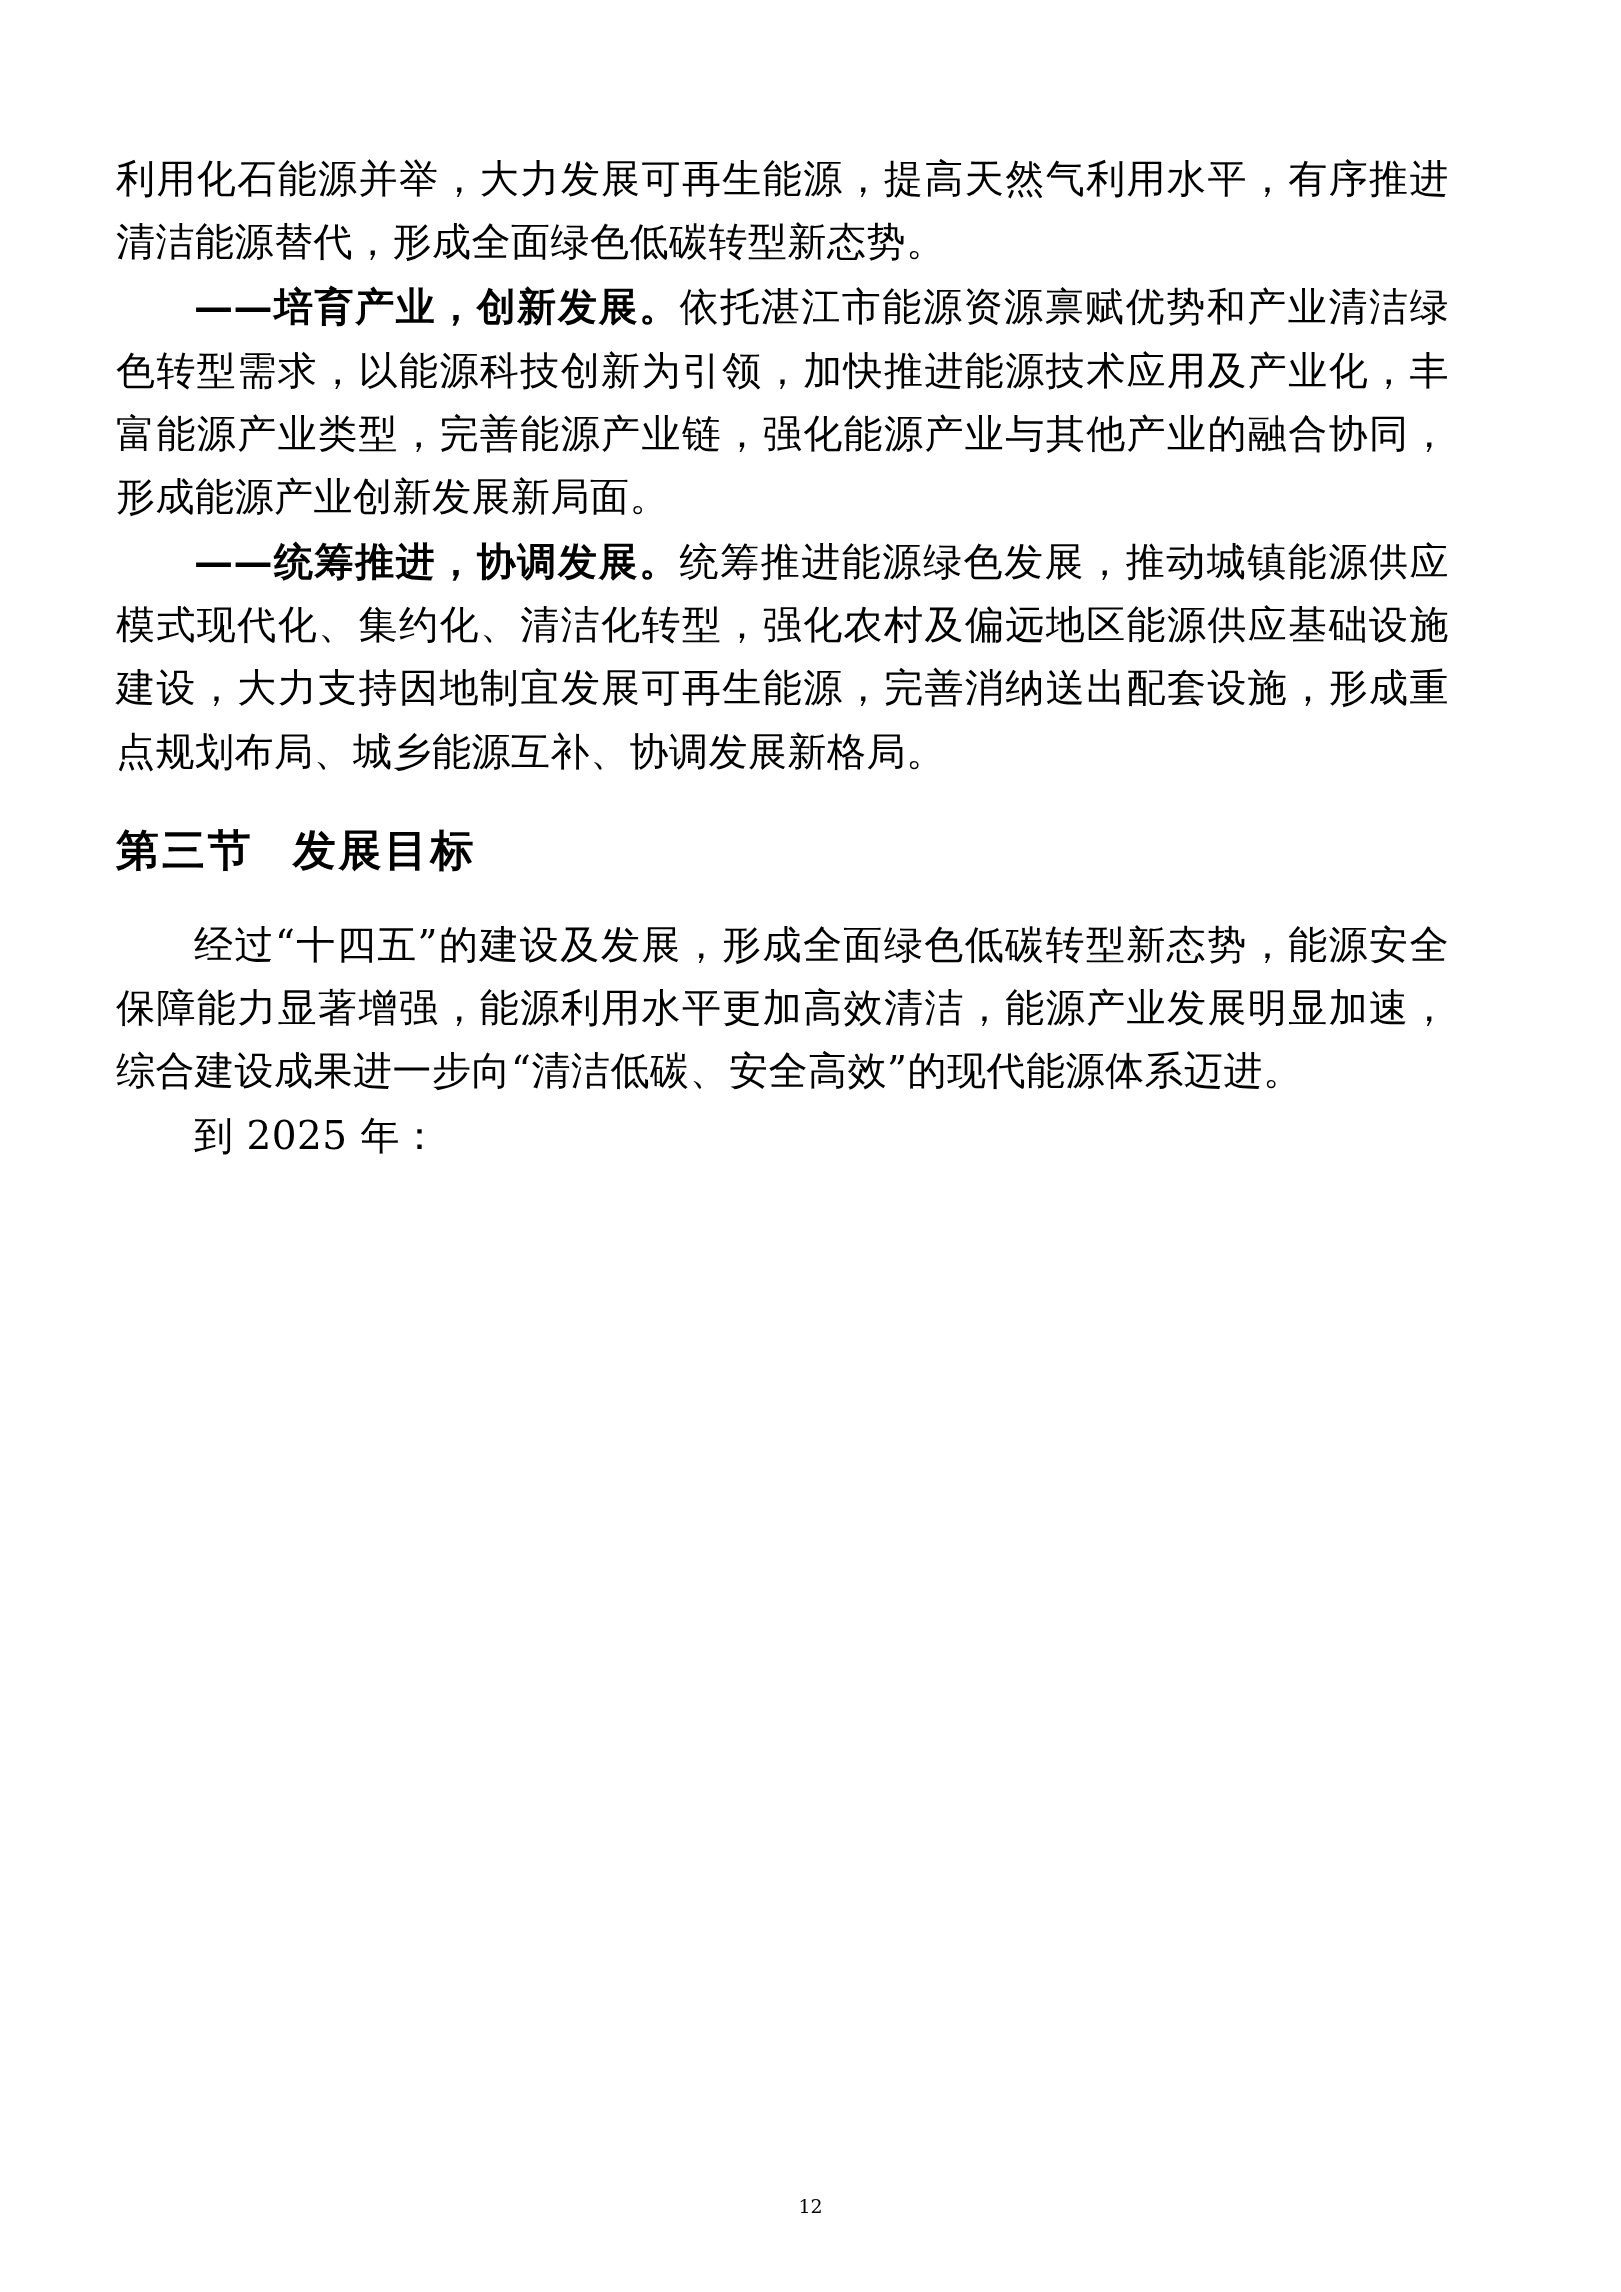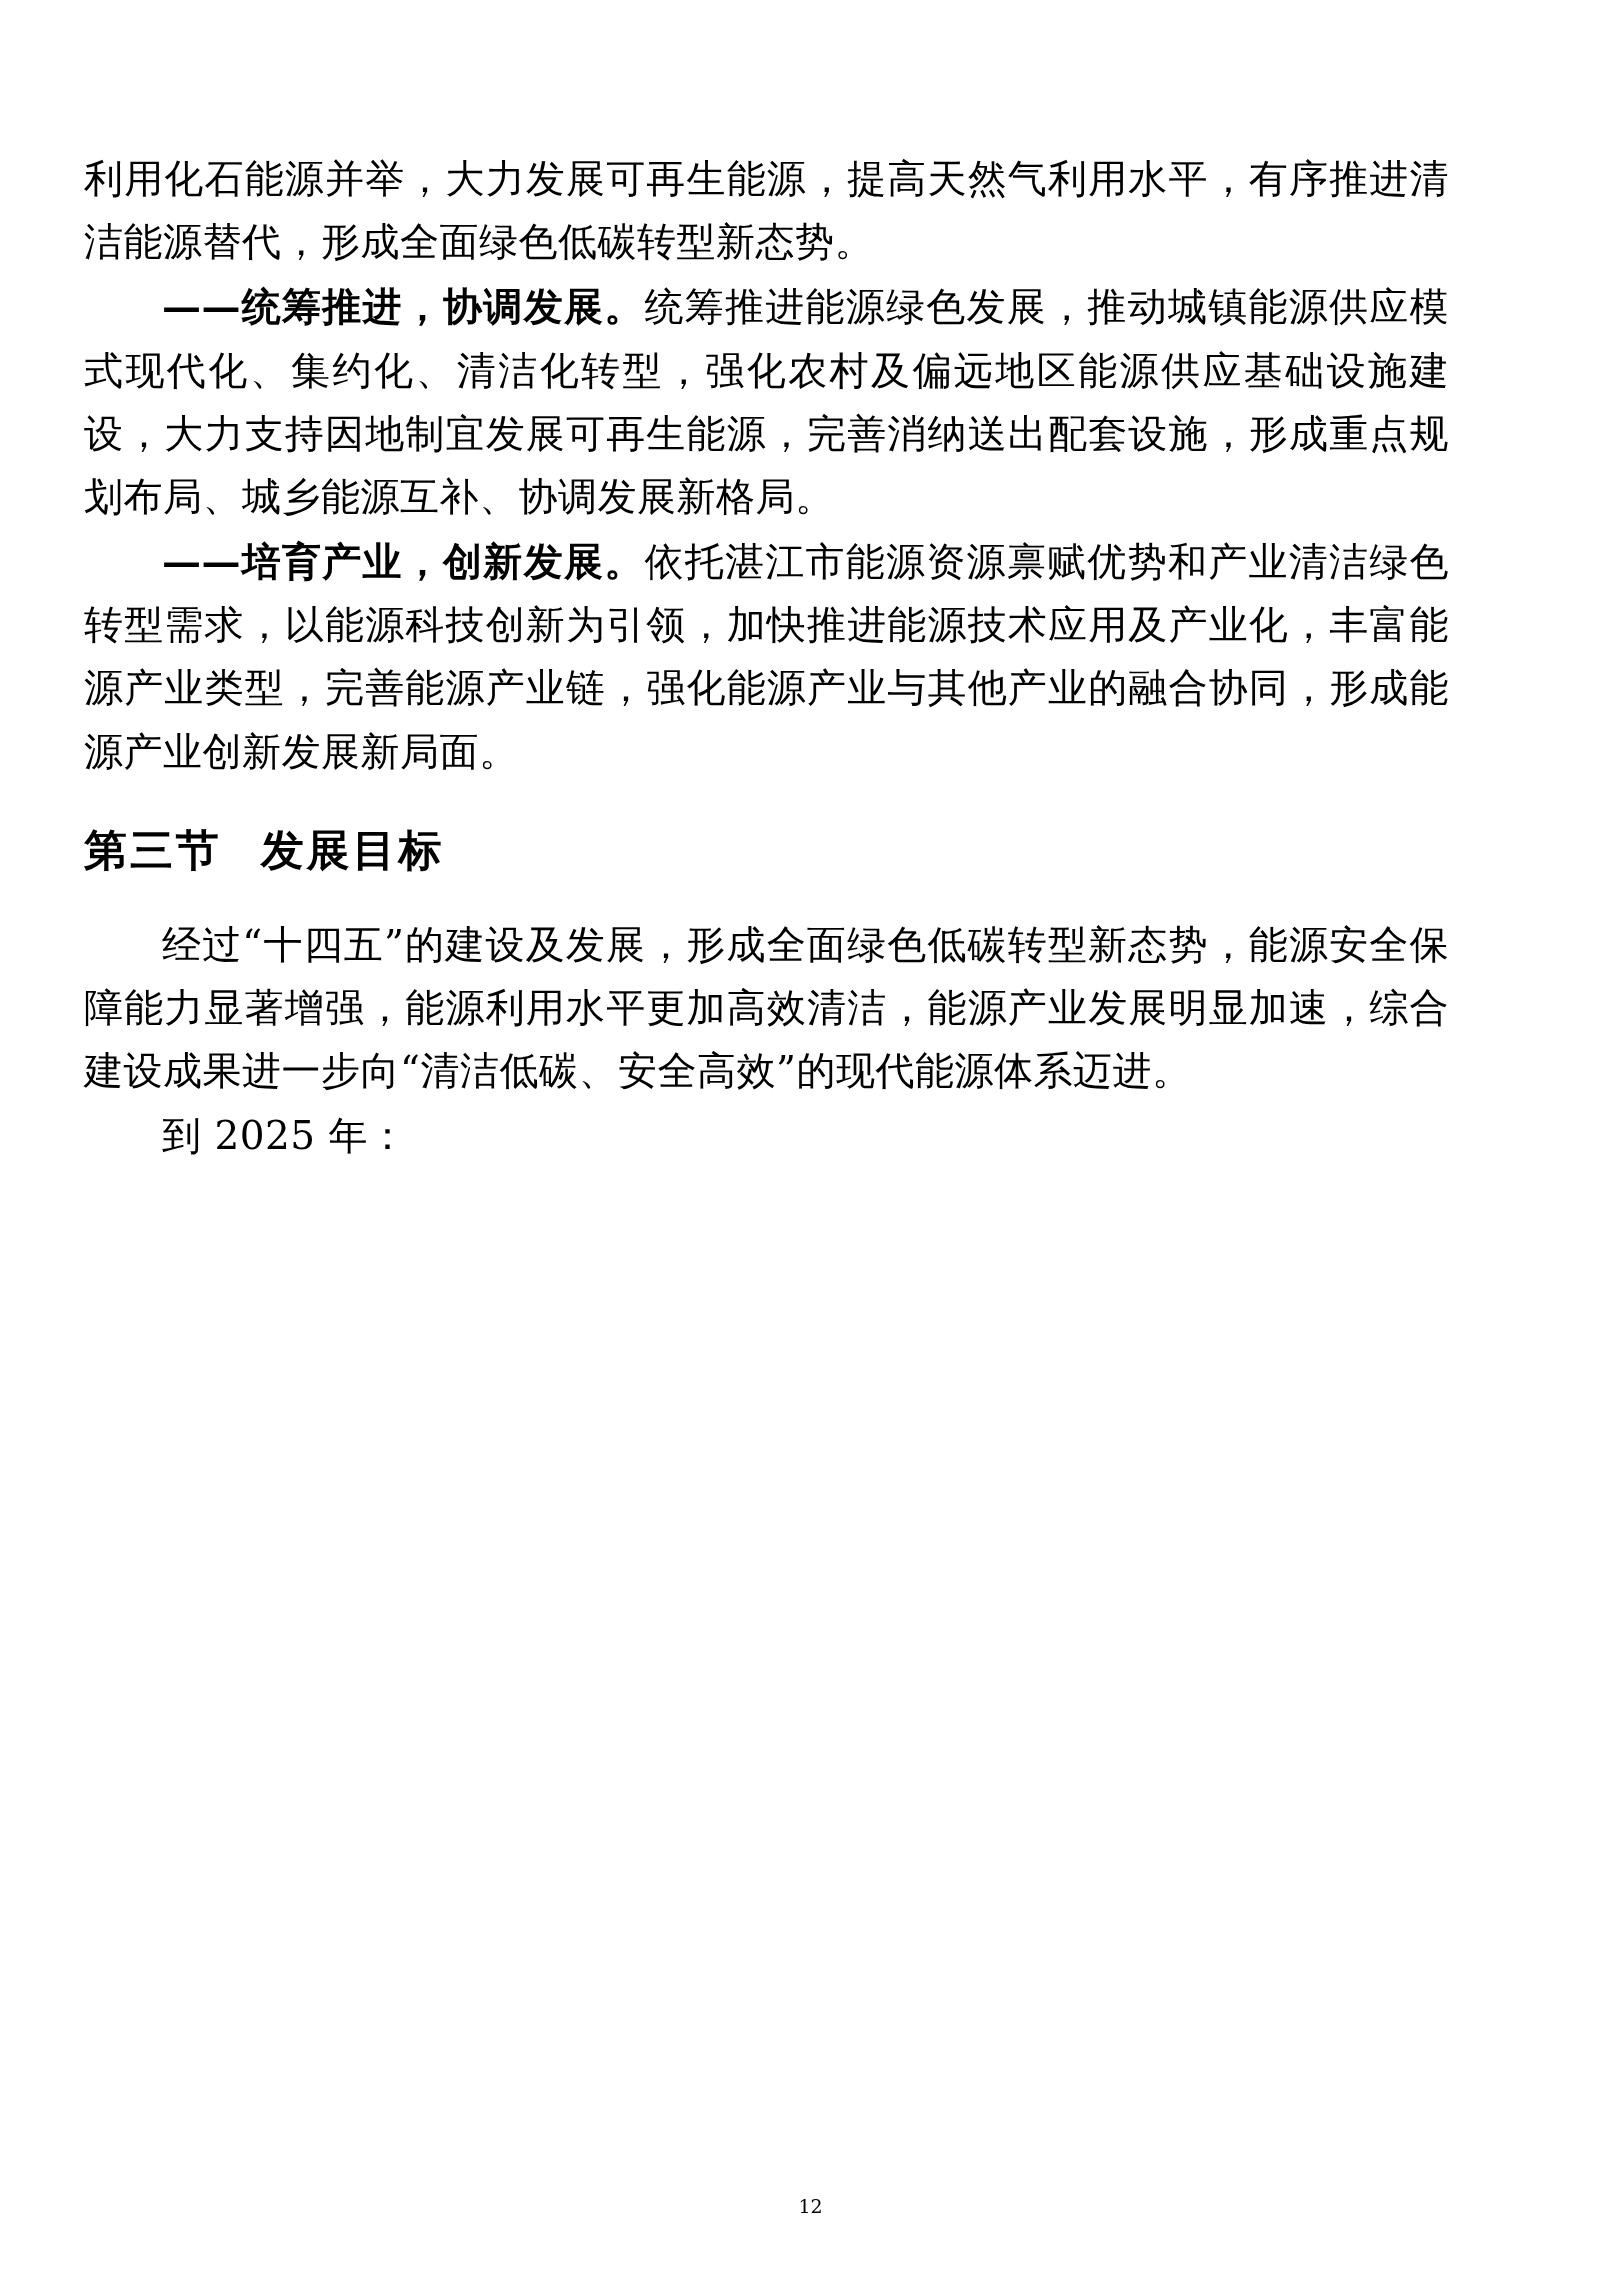--- a/index.html
+++ b/index.html
@@ -12,21 +12,21 @@
     height: 2293px;
     font-family: "DejaVu Serif", "Liberation Serif", serif;
     color: #000000;
     position: relative;
     overflow: hidden;
   }
   .page {
     box-sizing: border-box;
     width: 1621px;
     height: 2293px;
-    padding: 147px 172px 59px 84px;
+    padding: 147px 172px 59px 116px;
     position: relative;
   }
   .doc-body {
     font-size: 39px;
     line-height: 1.62;
     letter-spacing: 0.5px;
     text-align: justify;
   }
   .para {
     margin: 0 0 2px 0;
@@ -60,23 +60,23 @@
   }
 </style>
 </head>
 <body>
 
 <div class="page">
   <div class="doc-body">
 
     <p class="para">利用化石能源并举，大力发展可再生能源，提高天然气利用水平，有序推进清洁能源替代，形成全面绿色低碳转型新态势。</p>
 
+    <p class="para-indent"><span class="dash-lead">——培育产业，创新发展。</span><span>依托湛江市能源资源禀赋优势和产业清洁绿色转型需求，以能源科技创新为引领，加快推进能源技术应用及产业化，丰富能源产业类型，完善能源产业链，强化能源产业与其他产业的融合协同，形成能源产业创新发展新局面。</span></p>
+
     <p class="para-indent"><span class="dash-lead">——统筹推进，协调发展。</span><span>统筹推进能源绿色发展，推动城镇能源供应模式现代化、集约化、清洁化转型，强化农村及偏远地区能源供应基础设施建设，大力支持因地制宜发展可再生能源，完善消纳送出配套设施，形成重点规划布局、城乡能源互补、协调发展新格局。</span></p>
-
-    <p class="para-indent"><span class="dash-lead">——培育产业，创新发展。</span><span>依托湛江市能源资源禀赋优势和产业清洁绿色转型需求，以能源科技创新为引领，加快推进能源技术应用及产业化，丰富能源产业类型，完善能源产业链，强化能源产业与其他产业的融合协同，形成能源产业创新发展新局面。</span></p>
 
     <h2 class="section-title"><span>第三节</span><span class="gap"></span><span>发展目标</span></h2>
 
     <p class="para-indent">经过“十四五”的建设及发展，形成全面绿色低碳转型新态势，能源安全保障能力显著增强，能源利用水平更加高效清洁，能源产业发展明显加速，综合建设成果进一步向“清洁低碳、安全高效”的现代能源体系迈进。</p>
 
     <p class="para-indent">到 2025 年：</p>
 
 
 
   </div>

